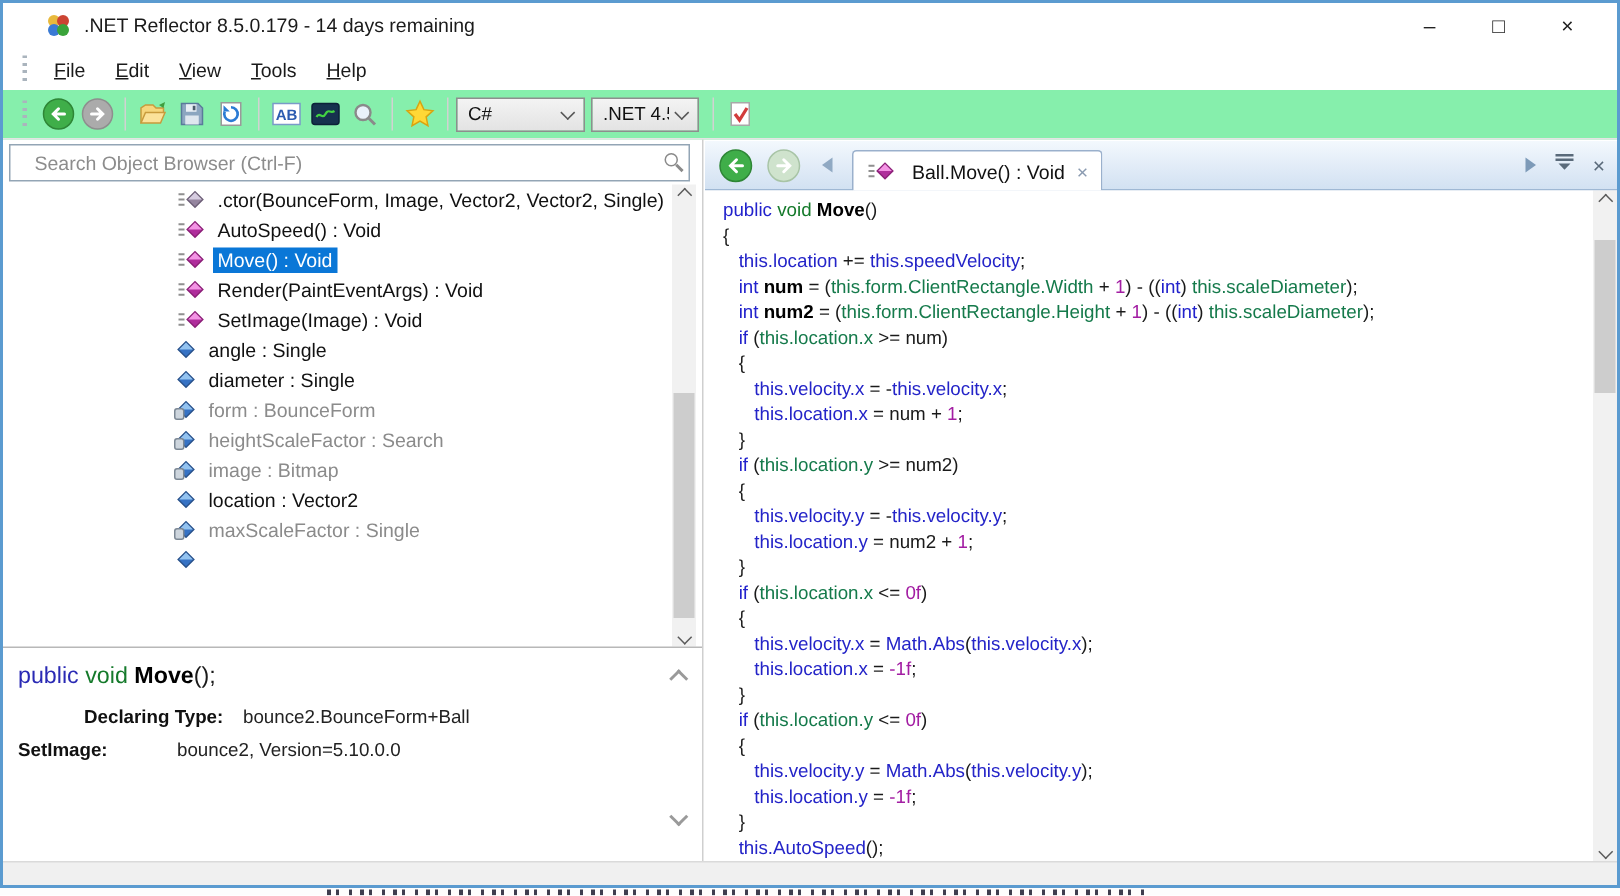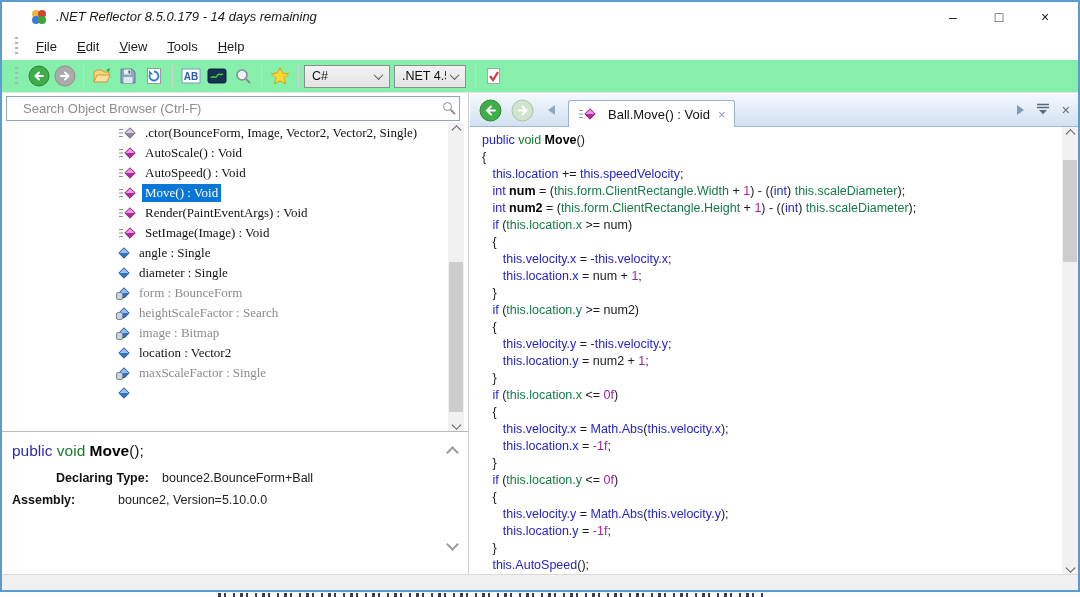--- a/index.html
+++ b/index.html
@@ -5,21 +5,21 @@
   * { margin:0; padding:0; box-sizing:border-box; }
   body { font-family:"Liberation Sans","DejaVu Sans",sans-serif; background:#fff; }
   .screen { position:relative; width:1080px; height:597px; background:#fff; overflow:hidden; }
 
   .window { position:absolute; left:0; top:0; width:1080px; height:592px;
             border:2px solid #5b9bd0; background:#fff; }
 
   
   .titlebar { position:absolute; left:0; top:0; right:0; height:30px; background:#fff; }
   .app-icon { position:absolute; left:28px; top:7px; width:18px; height:16px; }
-  .title-text { position:absolute; left:54px; top:7px; font-size:13px; color:#1a1a1a; white-space:nowrap;font-style:italic; }
+  .title-text { position:absolute; left:54px; top:7px; font-size:13px; color:#1a1a1a; white-space:nowrap; }
   .win-controls { position:absolute; right:10px; top:0; height:30px; display:flex; }
   .win-btn { width:46px; height:30px; display:flex; align-items:center; justify-content:center;
              font-size:14px; color:#222; cursor:default; }
 
   
   .menubar { position:absolute; left:0; top:30px; right:0; height:28px; display:flex; align-items:center; background:#fff; }
   .grip { width:3px; height:18px; margin-left:13px; margin-right:8px;
           background:repeating-linear-gradient(#aab4bd 0 2px, transparent 2px 5px); }
   .menu-item { padding:3px 10px; font-size:13px; color:#1a1a1a; }
   .menu-item .accel { text-decoration:underline; }
@@ -48,21 +48,21 @@
                 border:1.6px solid #8a8a8a; border-radius:50%; }
   .search-mag::after { content:""; position:absolute; width:6px; height:1.8px; background:#8a8a8a;
                        transform:rotate(45deg); left:6px; top:8px; }
 
   .tree { position:absolute; left:2px; top:121px; width:444px; height:308px; overflow:hidden;
           background:#fff; font-size:13px; }
   .tree-row { height:20px; display:flex; align-items:center; padding-left:114px; white-space:nowrap; }
   .t-icon { margin-right:6px; display:flex; align-items:center; position:relative; flex:none; }
   .lockov { position:absolute; left:-2px; bottom:-1px; width:7px; height:8px; background:#cdd5dd;
             border:1px solid #7b8794; border-radius:2px; }
-  .t-label { color:#111; padding:1px 3px;font-family:Liberation Serif, serif; }
+  .t-label { color:#111; padding:1px 3px; }
   .t-label.muted { color:#8b8b8b; }
   .t-label.selected { background:#0a77d7; color:#fff; }
 
   
   .sbar { position:absolute; background:#f1f1f1; }
   .sb-btn { position:absolute; left:0; width:16px; height:16px; display:flex; align-items:center; justify-content:center; }
   .sb-chev { width:7px; height:7px; border:solid #5a5a5a; border-width:1.6px 0 0 1.6px; }
   .sb-up { transform:rotate(45deg) translate(-1px,-1px); }
   .sb-dn { transform:rotate(225deg) translate(-1px,-1px); }
   .sb-thumb { position:absolute; left:1px; width:14px; background:#cdcdcd; }
@@ -248,32 +248,20 @@
         <div class="tree-row">
           <span class="t-icon">
             <svg width="18" height="12" viewBox="0 0 18 12">
               <path d="M1 2.5h4M1 6h4M1 9.5h4" stroke="#8f8f8f" stroke-width="1.2"></path>
               <g transform="translate(6,0)">
                 <path d="M6 .8 L11.2 6 L6 11.2 L.8 6 Z" fill="#b02d9c" stroke="#8c2178"></path>
                 <path d="M6 1.4 L10.6 6 L1.4 6 Z" fill="#f394e4"></path>
               </g>
             </svg>
           </span>
-          <span class="t-label">AutoScale() : Void</span>
-        </div>
-        <div class="tree-row">
-          <span class="t-icon">
-            <svg width="18" height="12" viewBox="0 0 18 12">
-              <path d="M1 2.5h4M1 6h4M1 9.5h4" stroke="#8f8f8f" stroke-width="1.2"></path>
-              <g transform="translate(6,0)">
-                <path d="M6 .8 L11.2 6 L6 11.2 L.8 6 Z" fill="#b02d9c" stroke="#8c2178"></path>
-                <path d="M6 1.4 L10.6 6 L1.4 6 Z" fill="#f394e4"></path>
-              </g>
-            </svg>
-          </span>
           <span class="t-label">AutoSpeed() : Void</span>
         </div>
         <div class="tree-row">
           <span class="t-icon">
             <svg width="18" height="12" viewBox="0 0 18 12">
               <path d="M1 2.5h4M1 6h4M1 9.5h4" stroke="#8f8f8f" stroke-width="1.2"></path>
               <g transform="translate(6,0)">
                 <path d="M6 .8 L11.2 6 L6 11.2 L.8 6 Z" fill="#b02d9c" stroke="#8c2178"></path>
                 <path d="M6 1.4 L10.6 6 L1.4 6 Z" fill="#f394e4"></path>
               </g>
@@ -410,21 +398,21 @@
 
     <div class="panel-divider-h"></div>
     <div class="panel-divider-v"></div>
 
     <div class="details">
       <div class="sig"><span class="tk-k">public</span><span class="tk-p"> </span><span class="tk-t">void</span><span class="tk-p"> </span><span class="tk-d">Move</span><span class="tk-p">();</span></div>
       <div class="drow drow-1">
         <span class="dlabel">Declaring Type:</span><span>bounce2.BounceForm+Ball</span>
       </div>
       <div class="drow drow-2">
-        <span class="dlabel">Assembly:</span><span>bounce2, Version=5.10.0.0</span>
+        <span class="dlabel">SetImage:</span><span>bounce2, Version=5.10.0.0</span>
       </div>
       <span class="d-chev up"></span>
       <span class="d-chev dn"></span>
     </div>
 
     <div class="tabbar">
       <span class="nav-circle">
         <svg width="23" height="23">
             <circle cx="11.5" cy="11.5" r="10.5" fill="#3fae49" stroke="#2e8636"></circle>
             <path d="M16 11.5H8.5M12 7.5 8 11.5 12 15.5" stroke="#fff" stroke-width="2" fill="none" stroke-linecap="round"></path>

